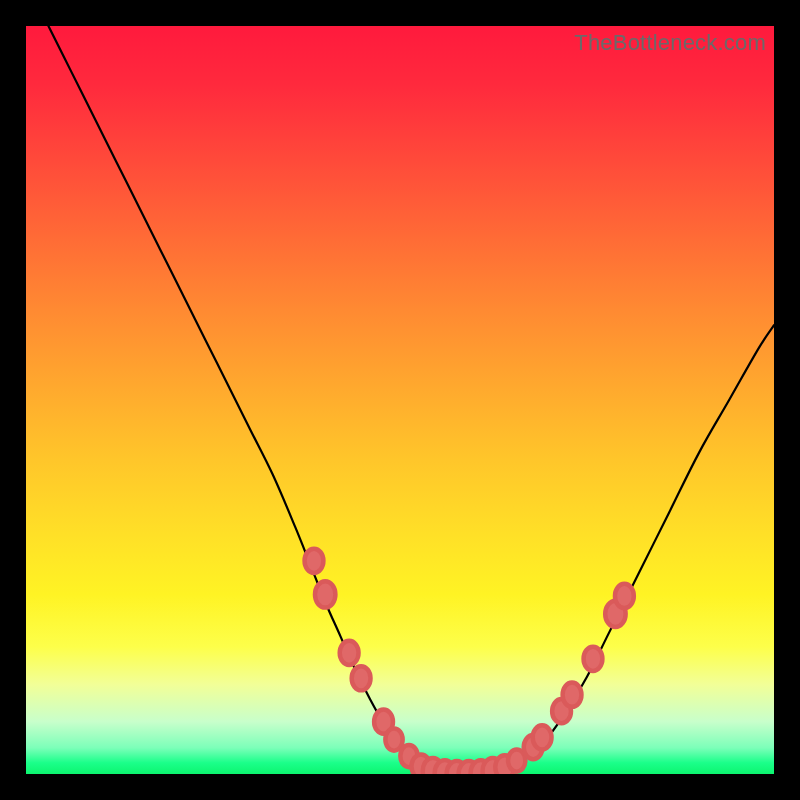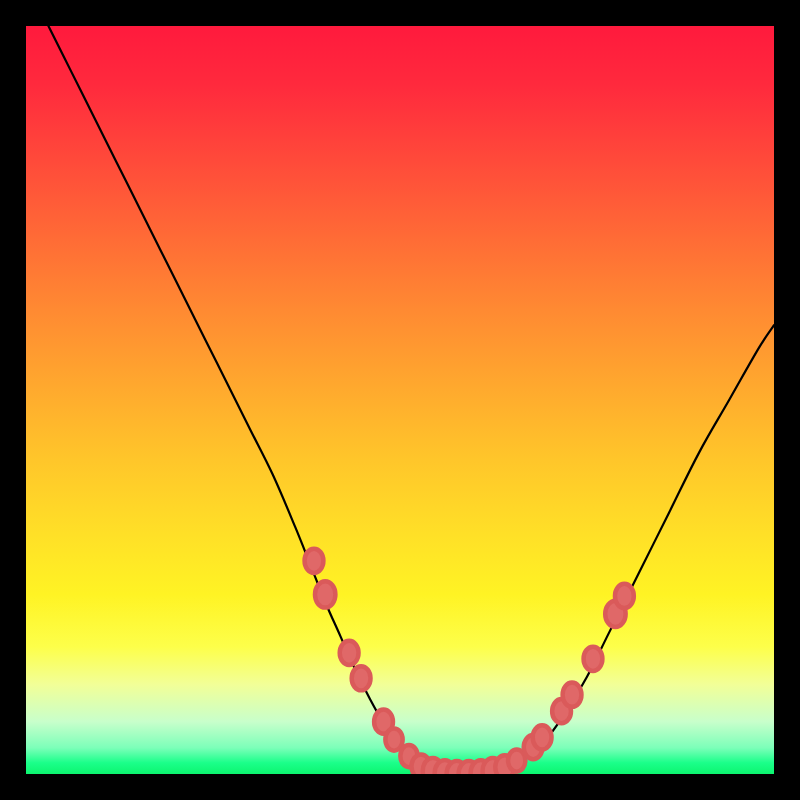--- a/index.html
+++ b/index.html
@@ -62,20 +62,21 @@
     fill: #e06868;
     stroke: #da5a5a;
     stroke-width: 0.6;
   }
 </style>
 </head>
 <body>
 
 <div class="frame">
   <div class="plot-area">
+    <div class="watermark">TheBottleneck.com</div>
     <svg class="curve" viewBox="0 0 100 100" preserveAspectRatio="none">
       <path id="curvePath" class="curve-path" d="M 3 0 C 3.54 1.08, 4.92 3.84, 6 6 C 7.08 8.16, 7.92 9.84, 9 12 C 10.08 14.16, 10.92 15.84, 12 18 C 13.08 20.16, 13.92 21.84, 15 24 C 16.08 26.16, 16.92 27.84, 18 30 C 19.08 32.16, 19.92 33.84, 21 36 C 22.08 38.16, 22.92 39.84, 24 42 C 25.08 44.16, 25.92 45.84, 27 48 C 28.08 50.16, 28.92 51.84, 30 54 C 31.08 56.16, 31.92 57.66, 33 60 C 34.08 62.34, 35.1 64.84, 36 67 C 36.9 69.16, 37.28 70.2, 38 72 C 38.72 73.8, 39.28 75.29, 40 77 C 40.72 78.71, 41.28 79.88, 42 81.5 C 42.72 83.12, 43.28 84.47, 44 86 C 44.72 87.53, 45.28 88.65, 46 90 C 46.72 91.35, 47.28 92.384, 48 93.5 C 48.72 94.616, 49.28 95.354, 50 96.2 C 50.72 97.046, 51.28 97.624, 52 98.2 C 52.72 98.77600000000001, 53.1 99.07600000000001, 54 99.4 C 54.9 99.724, 55.92 99.892, 57 100 C 58.08 100.108, 58.92 100.072, 60 100 C 61.08 99.928, 61.92 99.88799999999999, 63 99.6 C 64.08 99.312, 64.92 99.048, 66 98.4 C 67.08 97.75200000000001, 67.92 97.152, 69 96 C 70.08 94.848, 70.92 93.62, 72 92 C 73.08 90.38, 73.92 88.98, 75 87 C 76.08 85.02, 76.74 83.52, 78 81 C 79.26 78.48, 80.56 75.88, 82 73 C 83.44 70.12, 84.56 67.88, 86 65 C 87.44 62.12, 88.56 59.7, 90 57 C 91.44 54.3, 92.56 52.52, 94 50 C 95.44 47.48, 96.92 44.8, 98 43 C 99.08 41.2, 99.64 40.54, 100 40" vector-effect="non-scaling-stroke"></path>
       <g id="markerGroup">
           <ellipse cx="38.5" cy="71.5" rx="1.26" ry="1.62" class="marker"></ellipse>
           <ellipse cx="40" cy="76" rx="1.3650000000000002" ry="1.7550000000000001" class="marker"></ellipse>
           <ellipse cx="43.2" cy="83.8" rx="1.26" ry="1.62" class="marker"></ellipse>
           <ellipse cx="44.8" cy="87.2" rx="1.26" ry="1.62" class="marker"></ellipse>
           <ellipse cx="47.8" cy="93" rx="1.26" ry="1.62" class="marker"></ellipse>
           <ellipse cx="49.2" cy="95.4" rx="1.1550000000000002" ry="1.4850000000000003" class="marker"></ellipse>
           <ellipse cx="51.2" cy="97.6" rx="1.1550000000000002" ry="1.4850000000000003" class="marker"></ellipse>

